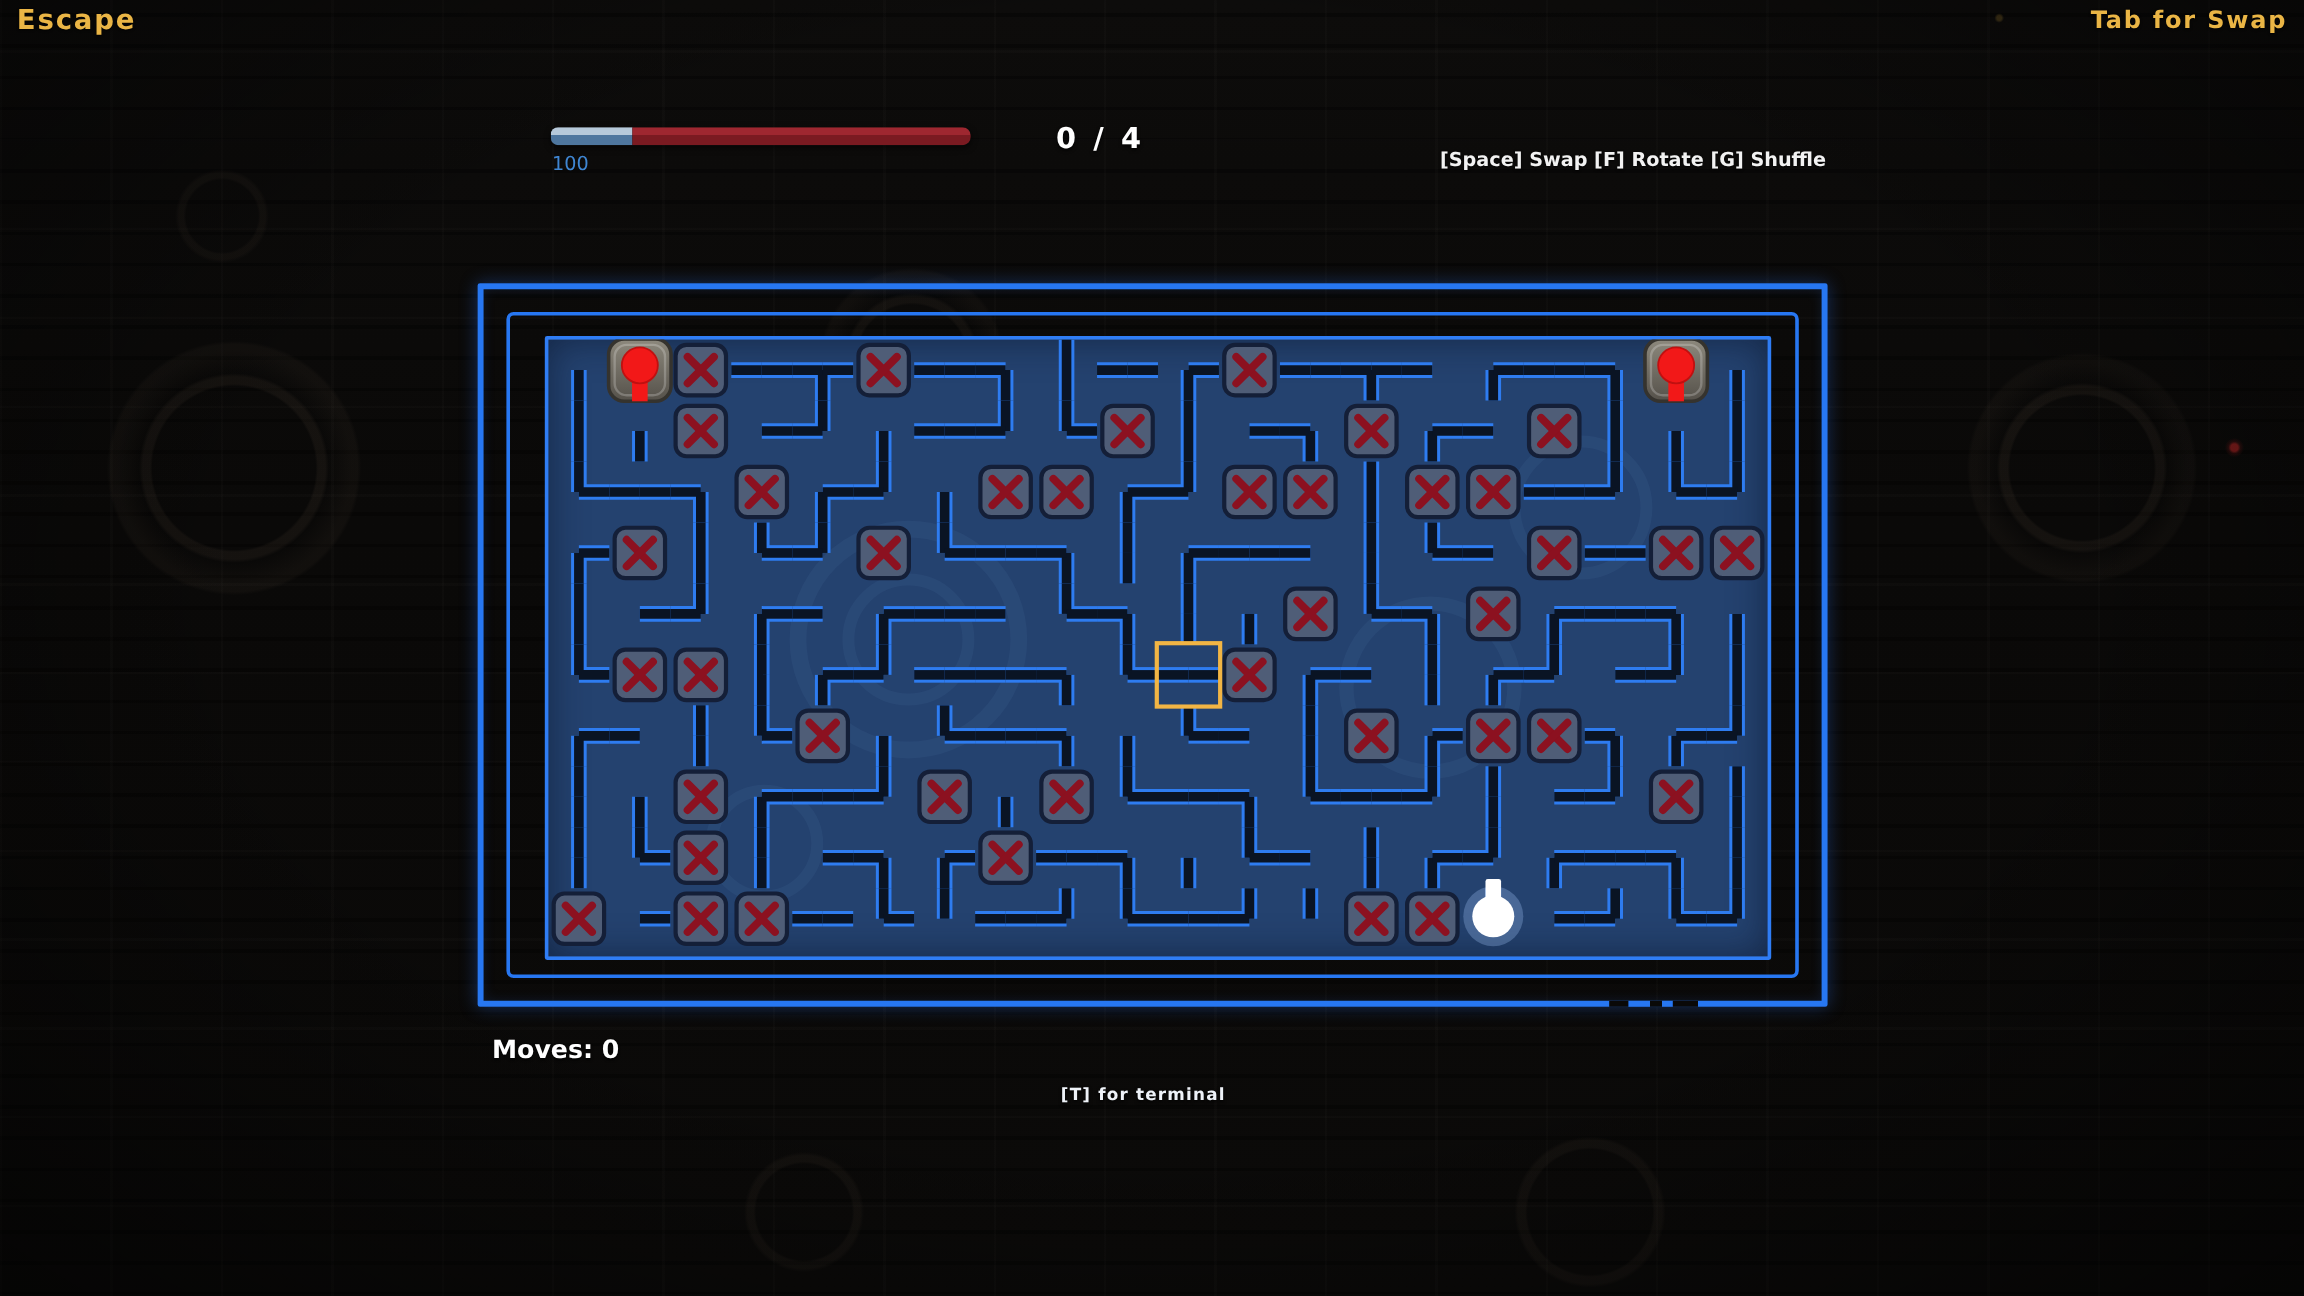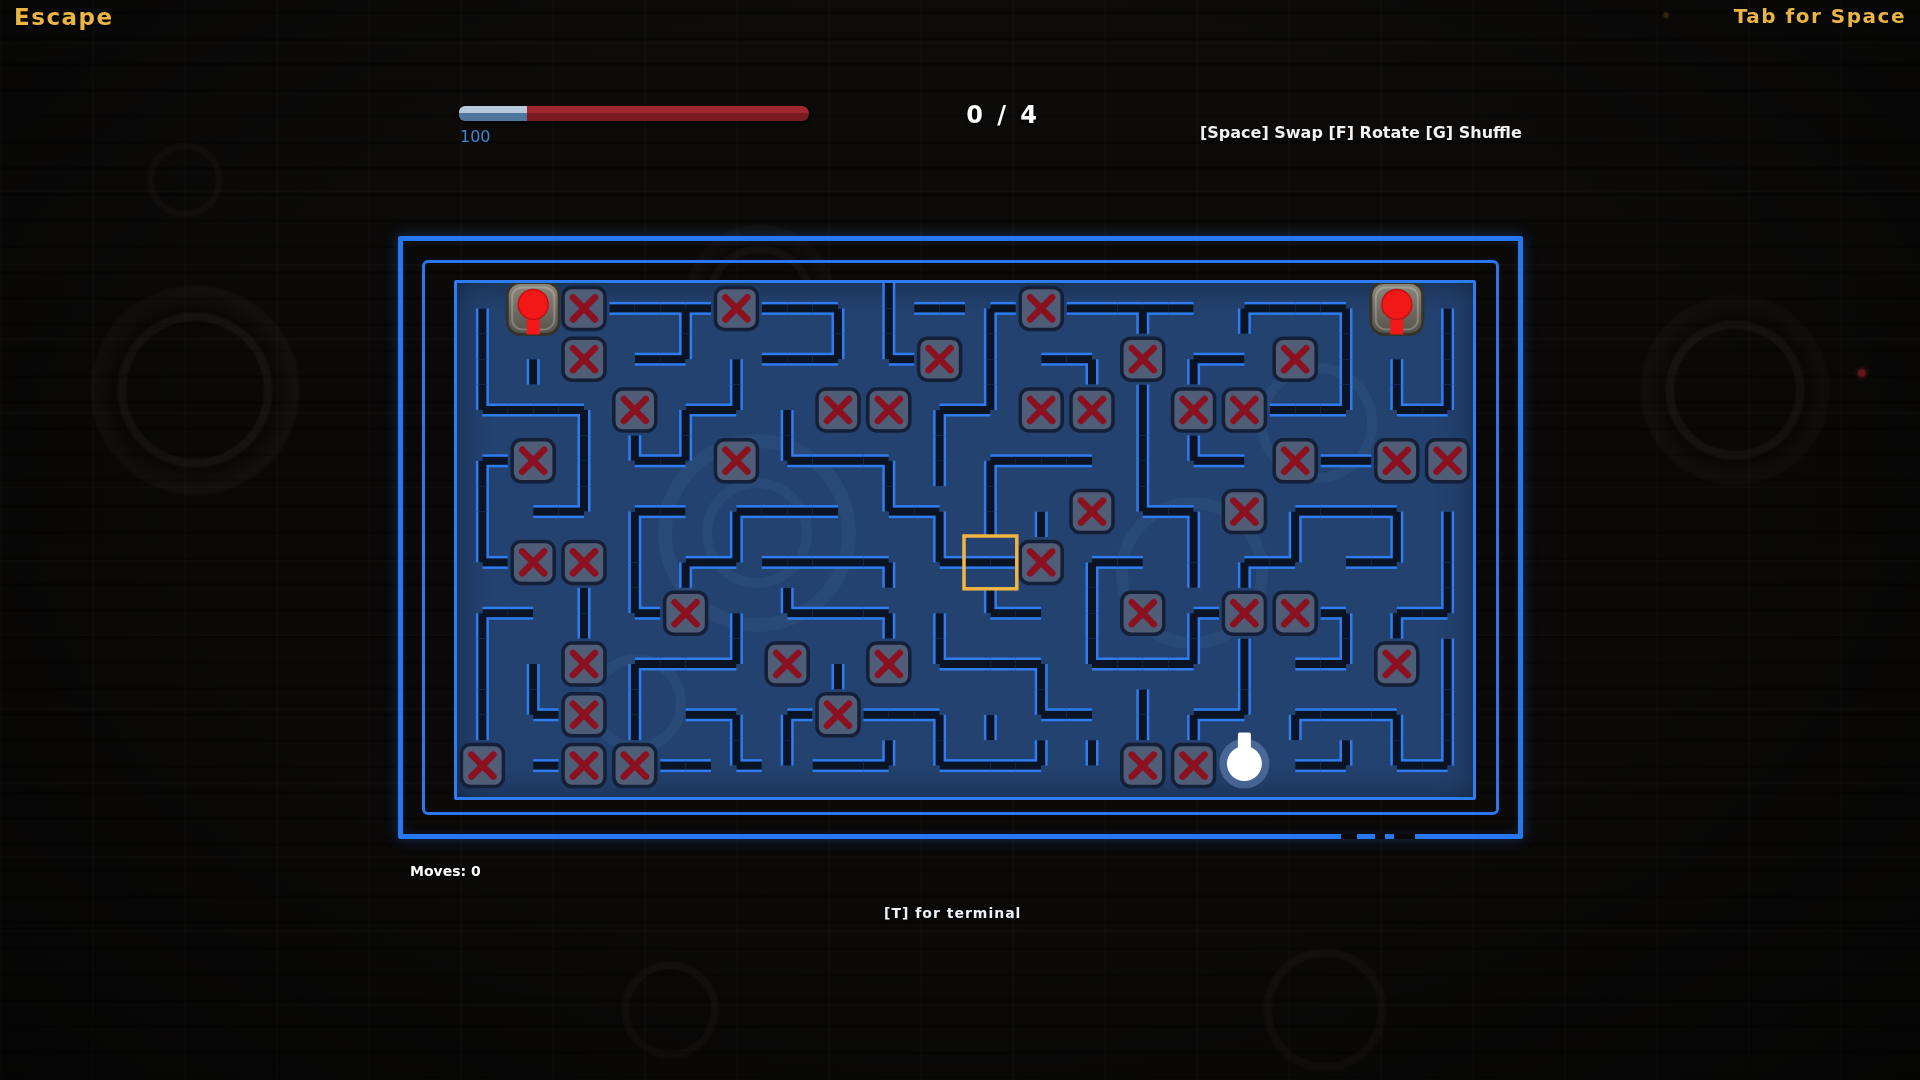--- a/index.html
+++ b/index.html
@@ -33,25 +33,25 @@
     text-shadow:0 1px 2px rgba(0,0,0,.8);
     text-align:right;
   }
   .escape{left:14px;top:4px;font-size:23px;}
   .codex{right:14px;top:4px;font-size:20px;}
   .hp-wrap{position:absolute;left:459px;top:106px;width:350px;height:15px;border-radius:6px;overflow:hidden;
     box-shadow:0 2px 5px rgba(0,0,0,.65);display:flex;}
   .hp-blue{height:100%;background:linear-gradient(180deg,#b6c9da 0 45%,#4e769e 45% 100%);}
   .hp-red{height:100%;flex:1;background:linear-gradient(180deg,#9e2730 0 45%,#7a1a21 45% 100%);border-radius:0 7px 7px 0;}
   .hp-value{position:absolute;left:460px;top:127px;color:#3f86d2;font-size:16px;}
-  .progress{position:absolute;left:880px;top:101px;width:160px;text-align:right;color:#fff;
+  .progress{position:absolute;left:880px;top:101px;width:160px;text-align:left;color:#fff;
     font-size:24px;font-weight:bold;letter-spacing:3px;text-shadow:0 2px 3px rgba(0,0,0,.8);}
   .controls{position:absolute;left:1200px;top:105px;color:#f2f2f2;font-size:16px;font-weight:bold;
     text-shadow:0 1px 2px rgba(0,0,0,.8);margin-top:18px;}
-  .moves{position:absolute;left:410px;top:863px;color:#fff;font-size:14px;font-weight:bold;text-shadow:0 1px 2px rgba(0,0,0,.8);}
+  .moves{position:absolute;left:410px;top:863px;color:#fff;font-size:21px;font-weight:bold;text-shadow:0 1px 2px rgba(0,0,0,.8);}
   .terminal{position:absolute;left:884px;top:905px;color:#eef2f8;font-size:14px;font-weight:bold;letter-spacing:1px;
     text-shadow:0 1px 3px rgba(0,0,0,.8);}
 
   
   .maze-frame{position:absolute;left:398px;top:236px;width:1125px;height:603px;}
   .frame-outer{position:absolute;inset:0;border:5px solid #2777f2;border-radius:2px;
     box-shadow:0 0 14px rgba(45,115,240,.35), inset 0 0 10px rgba(45,115,240,.15);}
   .frame-dash-gap{position:absolute;left:938px;bottom:-5px;width:74px;height:5px;background:#0a0908;}
   .frame-dash{position:absolute;top:0;height:5px;background:#2777f2;}
   .frame-middle{position:absolute;left:24px;top:24px;right:24px;bottom:24px;border:3px solid #2777f2;border-radius:6px;}
@@ -68,21 +68,21 @@
   .play-area svg{position:absolute;inset:0;}
 </style>
 </head>
 <body>
 
 <div>
   <div class="bg-tex"></div>
   <div class="bg-vignette"></div>
 
   <div class="hud-amber escape">Escape</div>
-  <div class="hud-amber codex">Tab for Space</div>
+  <div class="hud-amber codex">Tab for Swap</div>
 
   <div class="hp-wrap">
     <div class="hp-blue" id="hp-fill" style="width: 19.5%;"></div>
     <div class="hp-red"></div>
   </div>
   <div class="hp-value">100</div>
 
   <div class="progress">0 / 4</div>
   <div class="controls">[Space] Swap [F] Rotate [G] Shuffle</div>
 

